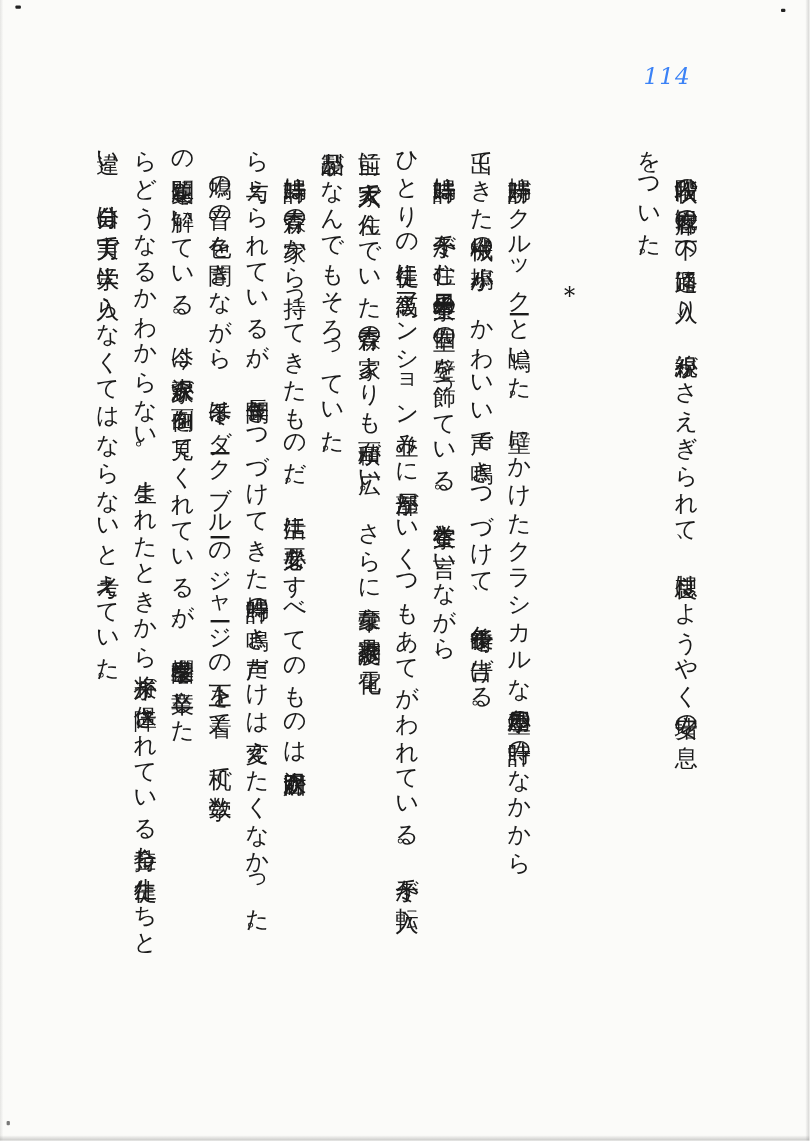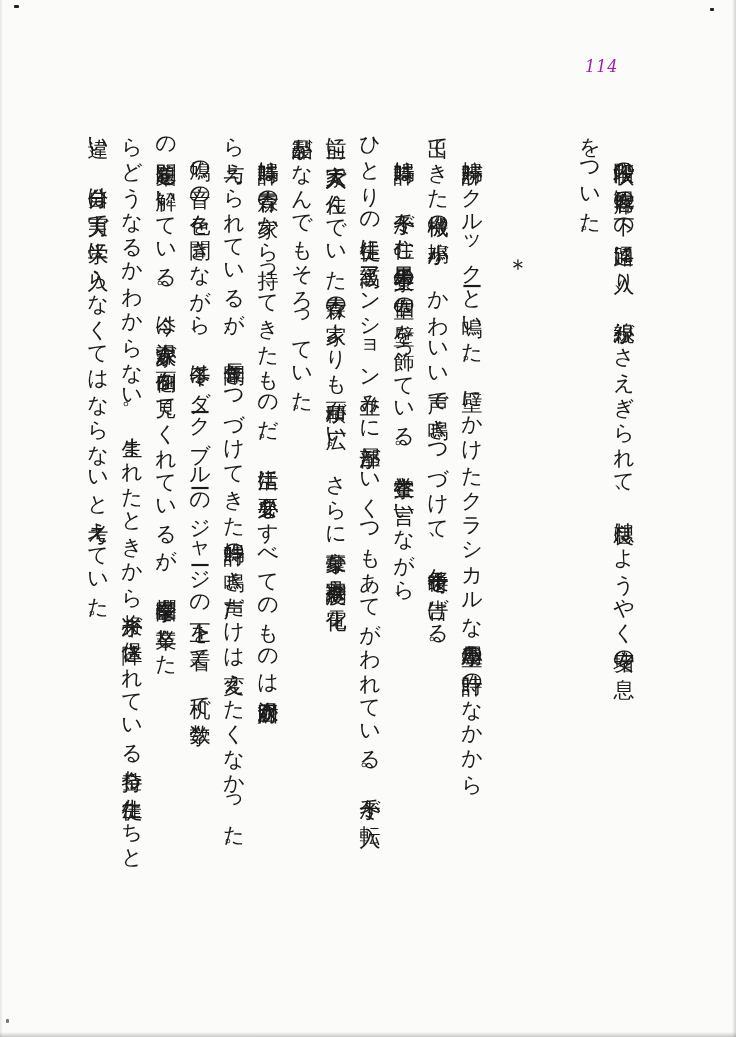--- a/index.html
+++ b/index.html
@@ -16,23 +16,23 @@
   }
   .page {
     position: absolute;
     inset: 0;
   }
   .page-number {
     position: absolute;
     top: 57px;
     left: 585px;
     font-style: italic;
-    font-size: 16px;
+    font-size: 21px;
     letter-spacing: 1px;
-    color: #a21caf;
+    color: #3b82f6;
   }
   .text-block {
     position: absolute;
     top: 122px;
     right: 95px;
     height: 880px;
     writing-mode: vertical-rl;
     text-orientation: mixed;
     font-size: 21px;
     line-height: 34px;

